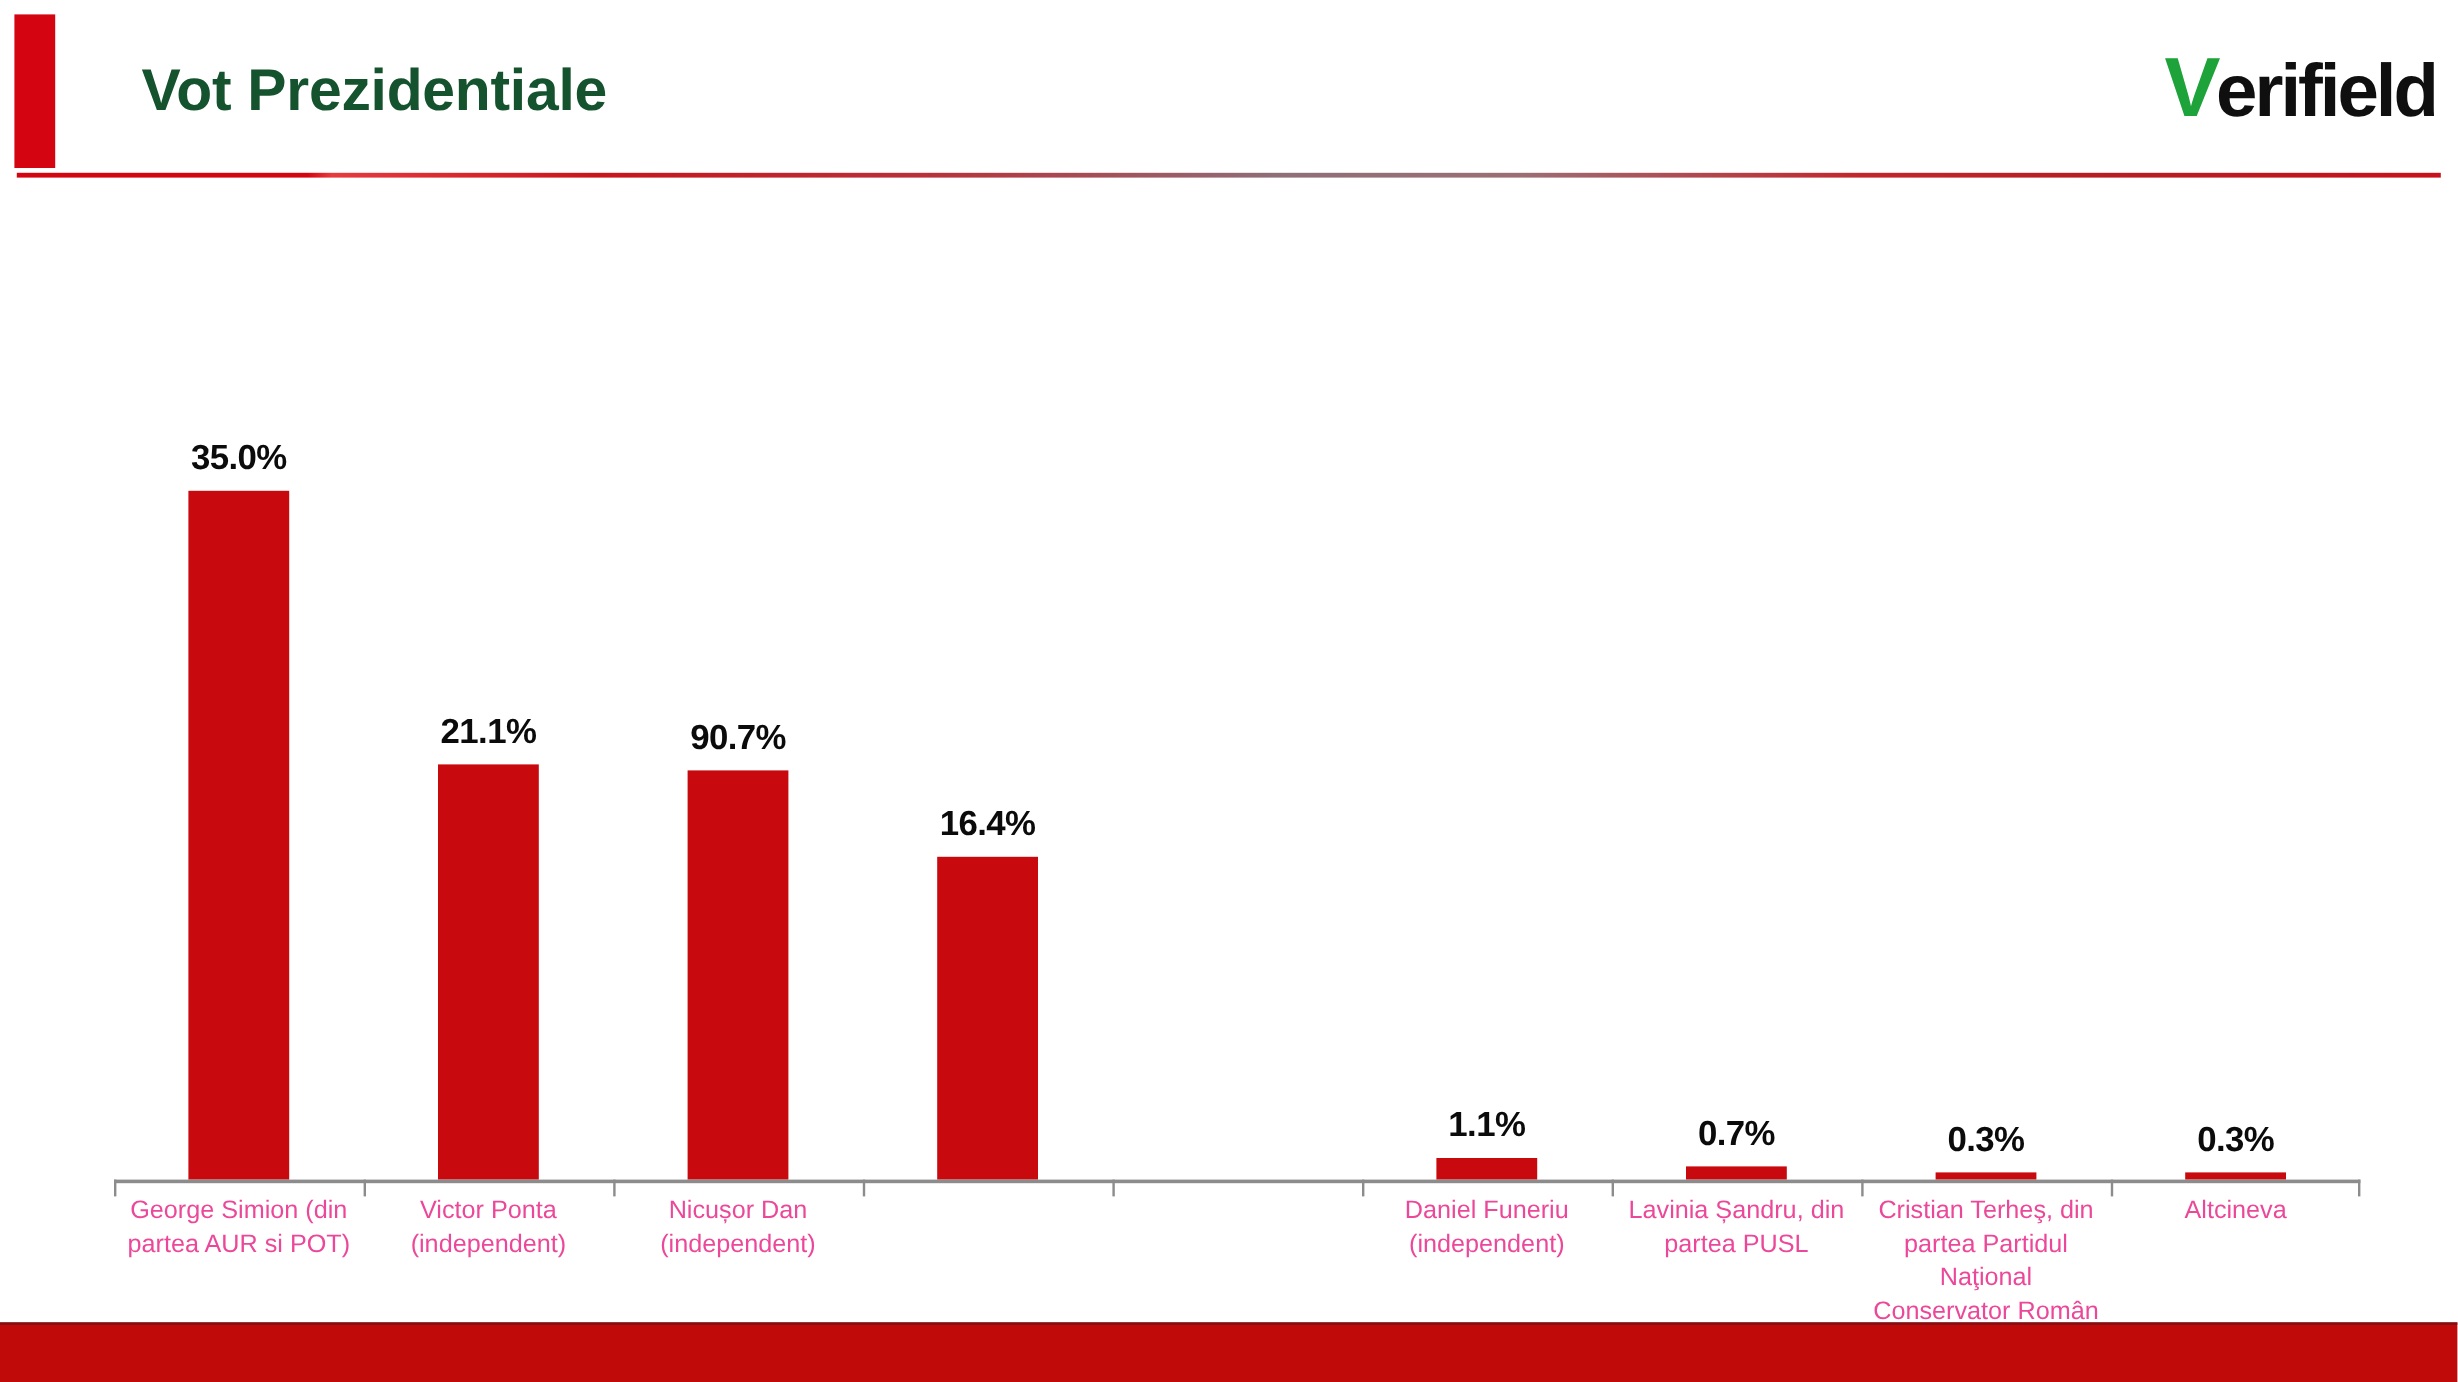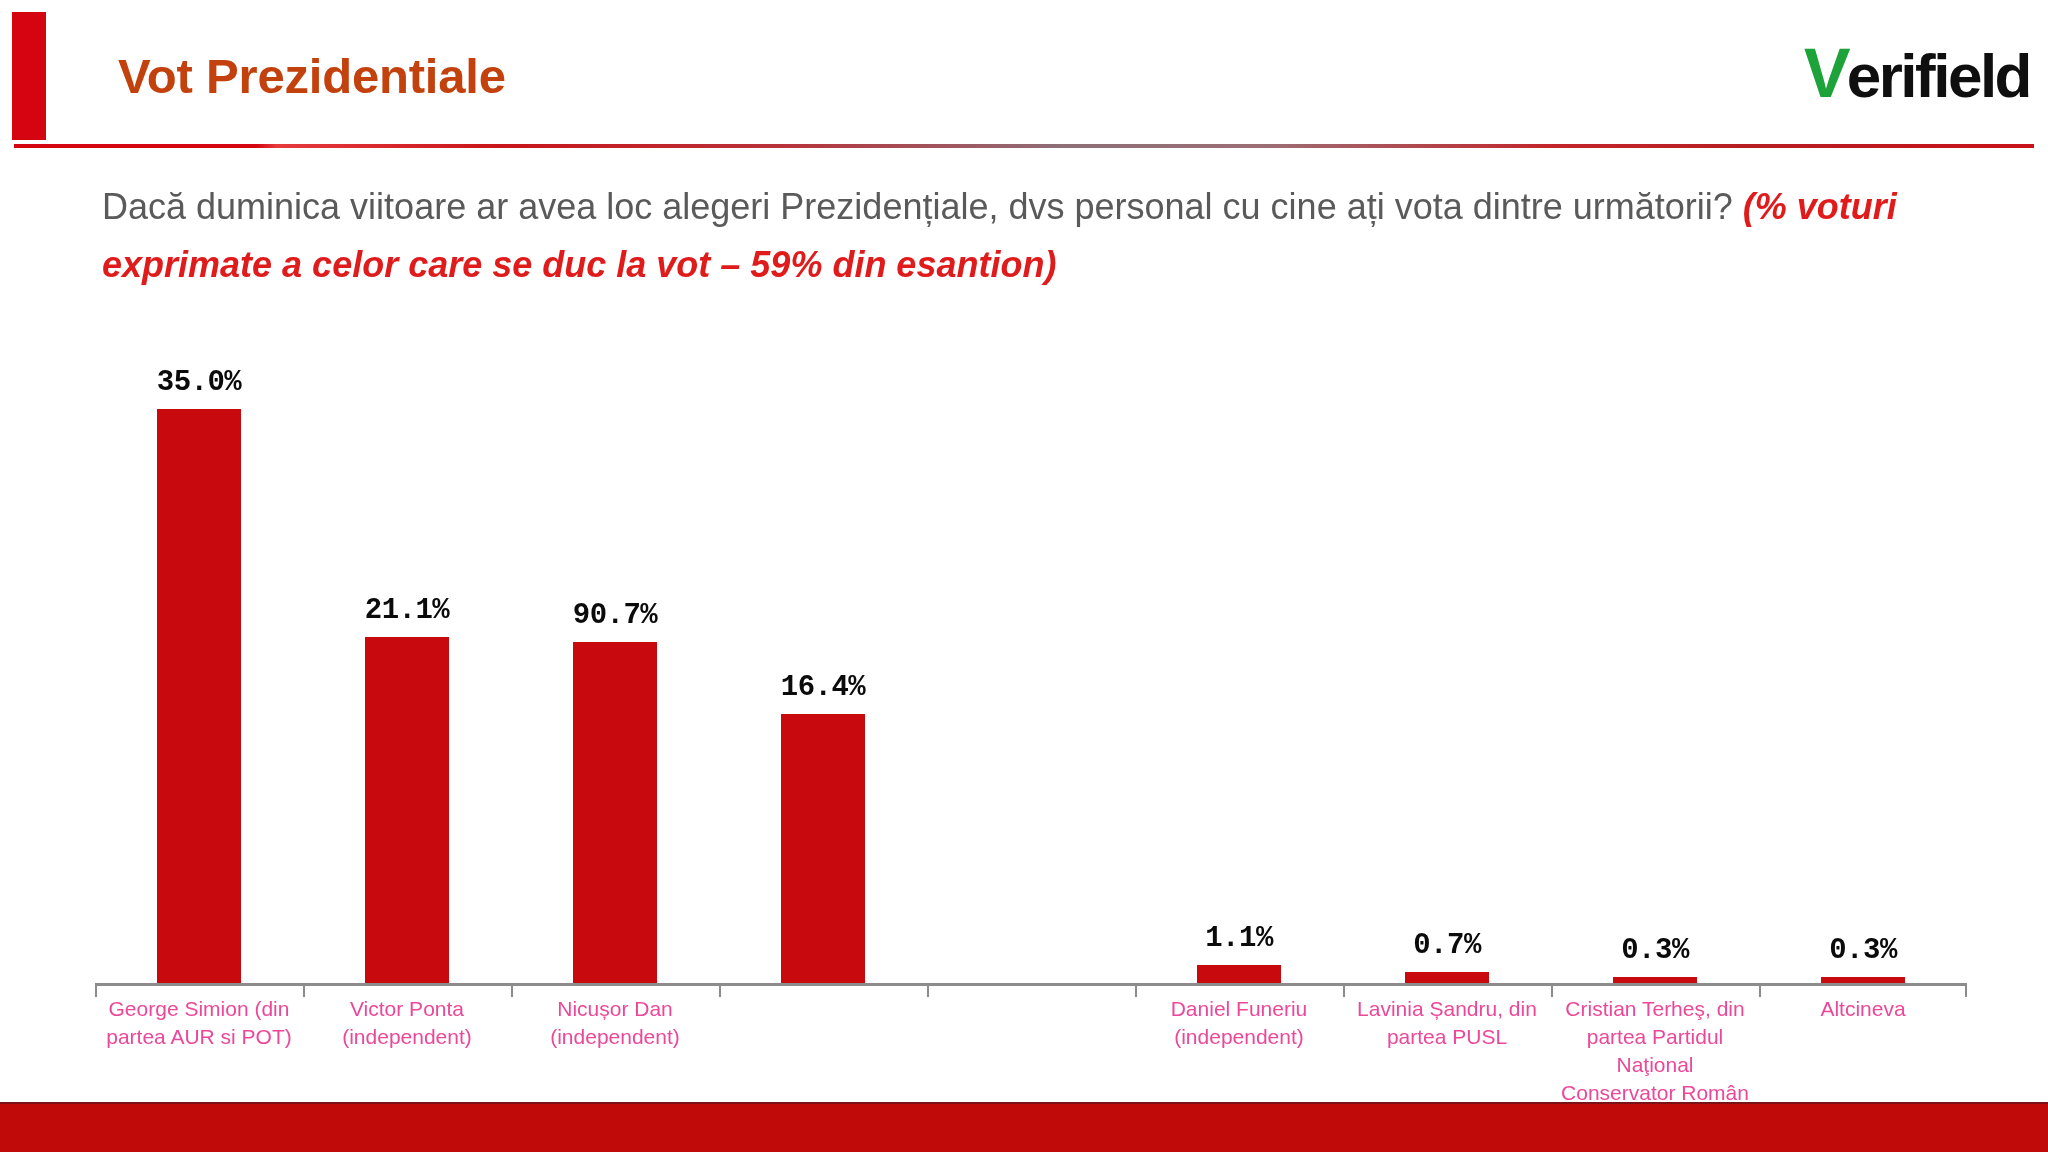--- a/index.html
+++ b/index.html
@@ -31,21 +31,21 @@
     left: 12px; top: 12px;
     width: 34px; height: 128px;
     background: #D40511;
   }
 
   #slide-title {
     position: absolute;
     left: 118px; top: 48px;
     font-size: 49px;
     font-weight: bold;
-    color: #c2410c;
+    color: #14532d;
     letter-spacing: -0.2px;
     white-space: nowrap;
   }
 
   #logo {
     position: absolute;
     right: 18px; top: 38px;
     height: 66px;
     display: flex;
     align-items: baseline;
@@ -120,21 +120,20 @@
 
   .bar-label {
     position: absolute;
     left: 50%;
     transform: translateX(-50%);
     font-size: 29px;
     font-weight: bold;
     color: #0B0B0B;
     white-space: nowrap;
     letter-spacing: -0.5px;
-    font-family: Liberation Mono, monospace;
   }
 
   
   #axis-line {
     position: absolute;
     left: 0; top: 623px;
     width: 1872px; height: 3px;
     background: #8C8C8C;
   }
   .axis-tick {
@@ -176,23 +175,20 @@
   <div id="header">
     <div id="header-accent-bar"></div>
     <div id="slide-title">Vot Prezidentiale</div>
     <div id="logo">
       <span class="logo-v">V</span>
       <span class="logo-rest">erifield</span>
     </div>
     <div id="header-rule"></div>
   </div>
 
-  <div id="question">
-    <span class="q-main">Dacă duminica viitoare ar avea loc alegeri Prezidențiale, dvs personal cu cine ați vota dintre următorii? </span><span class="q-note">(% voturi exprimate a celor care se duc la vot – 59% din esantion)</span>
-  </div>
 
   <div id="chart">
     <div id="plot-area">
         <div class="bar-slot" style="left: 0px; width: 208px;">
           <div class="bar" style="height: 573.816px; background: rgb(200, 9, 14);"></div>
           <div class="bar-label" style="bottom: 583.816px;">35.0%</div>
         </div>
         <div class="bar-slot" style="left: 208px; width: 208px;">
           <div class="bar" style="height: 345.929px; background: rgb(200, 9, 14);"></div>
           <div class="bar-label" style="bottom: 355.929px;">21.1%</div>

